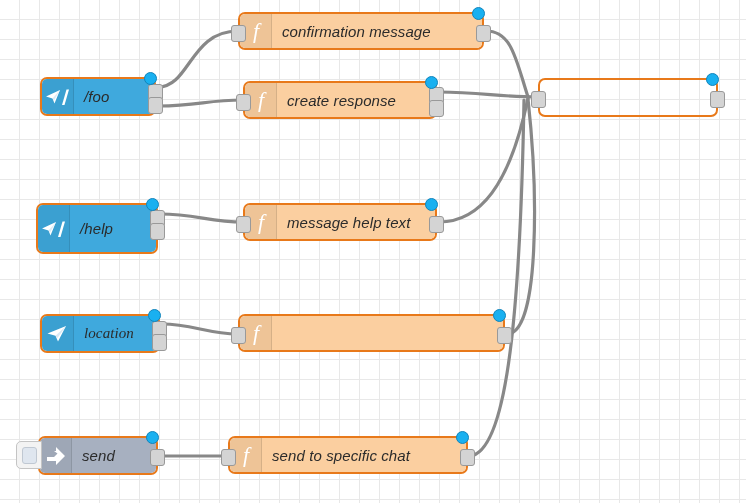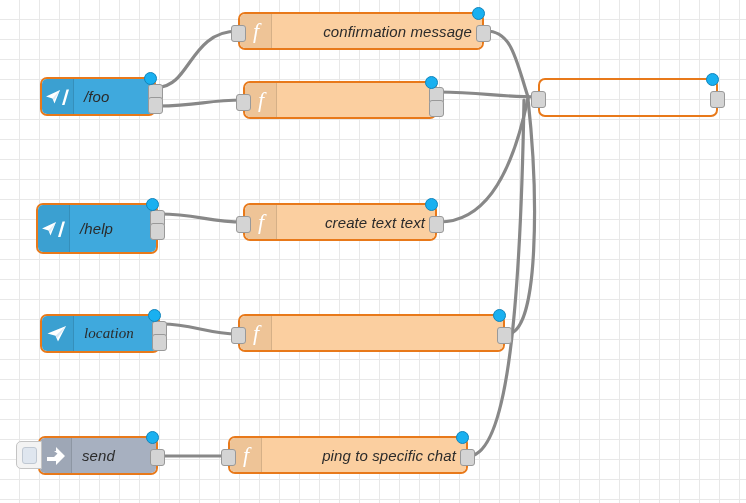--- a/index.html
+++ b/index.html
@@ -71,21 +71,21 @@
   }
   .node-label {
     flex: 1 1 auto;
     padding: 0 10px;
     font-style: italic;
     font-size: 15px;
     color: #2b2b2b;
     white-space: nowrap;
     letter-spacing: 0.1px;
   }
-  .node.fn .node-label { text-align: right; }
+  .node.fn .node-label { text-align: left; }
   .node.tg .node-label,
   .node.inj .node-label { text-align: left; }
   .node.tg.right-icon .node-label { text-align: center; }
 
   .port {
     position: absolute;
     width: 15px;
     height: 17px;
     background: #d4d4d4;
     border: 1px solid #999999;
@@ -176,20 +176,21 @@
         <div class="port out" style="top: 17.5px;"></div>
         <div class="status-dot" style="background: rgb(25, 176, 240);"></div>
       </div>
       <div class="node fn" style="left: 243px; top: 81px; width: 194px; height: 38px;">
         <div class="node-inner">
           <div class="icon-box">
             <svg class="glyph" width="20" height="24" viewBox="0 0 20 24">
               <text x="10" y="19" text-anchor="middle" font-family="Liberation Serif, serif" font-style="italic" font-size="22" fill="#ffffff">f</text>
             </svg>
           </div>
+          <div class="node-label">create response</div>
         </div>
         <div class="port in" style="top: 10.5px;"></div>
         <div class="port out" style="top: 4.16667px;"></div>
         <div class="port out" style="top: 16.8333px;"></div>
         <div class="status-dot" style="background: rgb(25, 176, 240);"></div>
       </div>
       <div class="node tg right-icon" style="left: 538px; top: 78px; width: 180px; height: 39px;">
         <div class="port in" style="top: 11px;"></div>
         <div class="port out" style="top: 11px;"></div>
         <div class="status-dot" style="background: rgb(25, 176, 240);"></div>
@@ -209,21 +210,21 @@
         <div class="port out" style="top: 17.5px;"></div>
         <div class="status-dot" style="background: rgb(25, 176, 240);"></div>
       </div>
       <div class="node fn" style="left: 243px; top: 203px; width: 194px; height: 38px;">
         <div class="node-inner">
           <div class="icon-box">
             <svg class="glyph" width="20" height="24" viewBox="0 0 20 24">
               <text x="10" y="19" text-anchor="middle" font-family="Liberation Serif, serif" font-style="italic" font-size="22" fill="#ffffff">f</text>
             </svg>
           </div>
-          <div class="node-label">create text text</div>
+          <div class="node-label">message help text</div>
         </div>
         <div class="port in" style="top: 10.5px;"></div>
         <div class="port out" style="top: 10.5px;"></div>
         <div class="status-dot" style="background: rgb(25, 176, 240);"></div>
       </div>
       <div class="node tg" style="left: 40px; top: 314px; width: 120px; height: 39px; font-family: Liberation Serif, serif;">
         <div class="node-inner">
           <div class="icon-box">
             <svg class="glyph" width="24" height="20" viewBox="0 0 24 20">
               <path d="M1.5 9.5 L20 2 L12 17.5 L9.5 11.8 Z" fill="#ffffff"></path>
@@ -261,21 +262,21 @@
         <div class="status-dot" style="background: rgb(25, 176, 240);"></div>
         <div class="inject-btn"></div>
       </div>
       <div class="node fn" style="left: 228px; top: 436px; width: 240px; height: 38px;">
         <div class="node-inner">
           <div class="icon-box">
             <svg class="glyph" width="20" height="24" viewBox="0 0 20 24">
               <text x="10" y="19" text-anchor="middle" font-family="Liberation Serif, serif" font-style="italic" font-size="22" fill="#ffffff">f</text>
             </svg>
           </div>
-          <div class="node-label">ping to specific chat</div>
+          <div class="node-label">send to specific chat</div>
         </div>
         <div class="port in" style="top: 10.5px;"></div>
         <div class="port out" style="top: 10.5px;"></div>
         <div class="status-dot" style="background: rgb(25, 176, 240);"></div>
       </div>
     </div>
 
 </div>
 
 </body></html>

